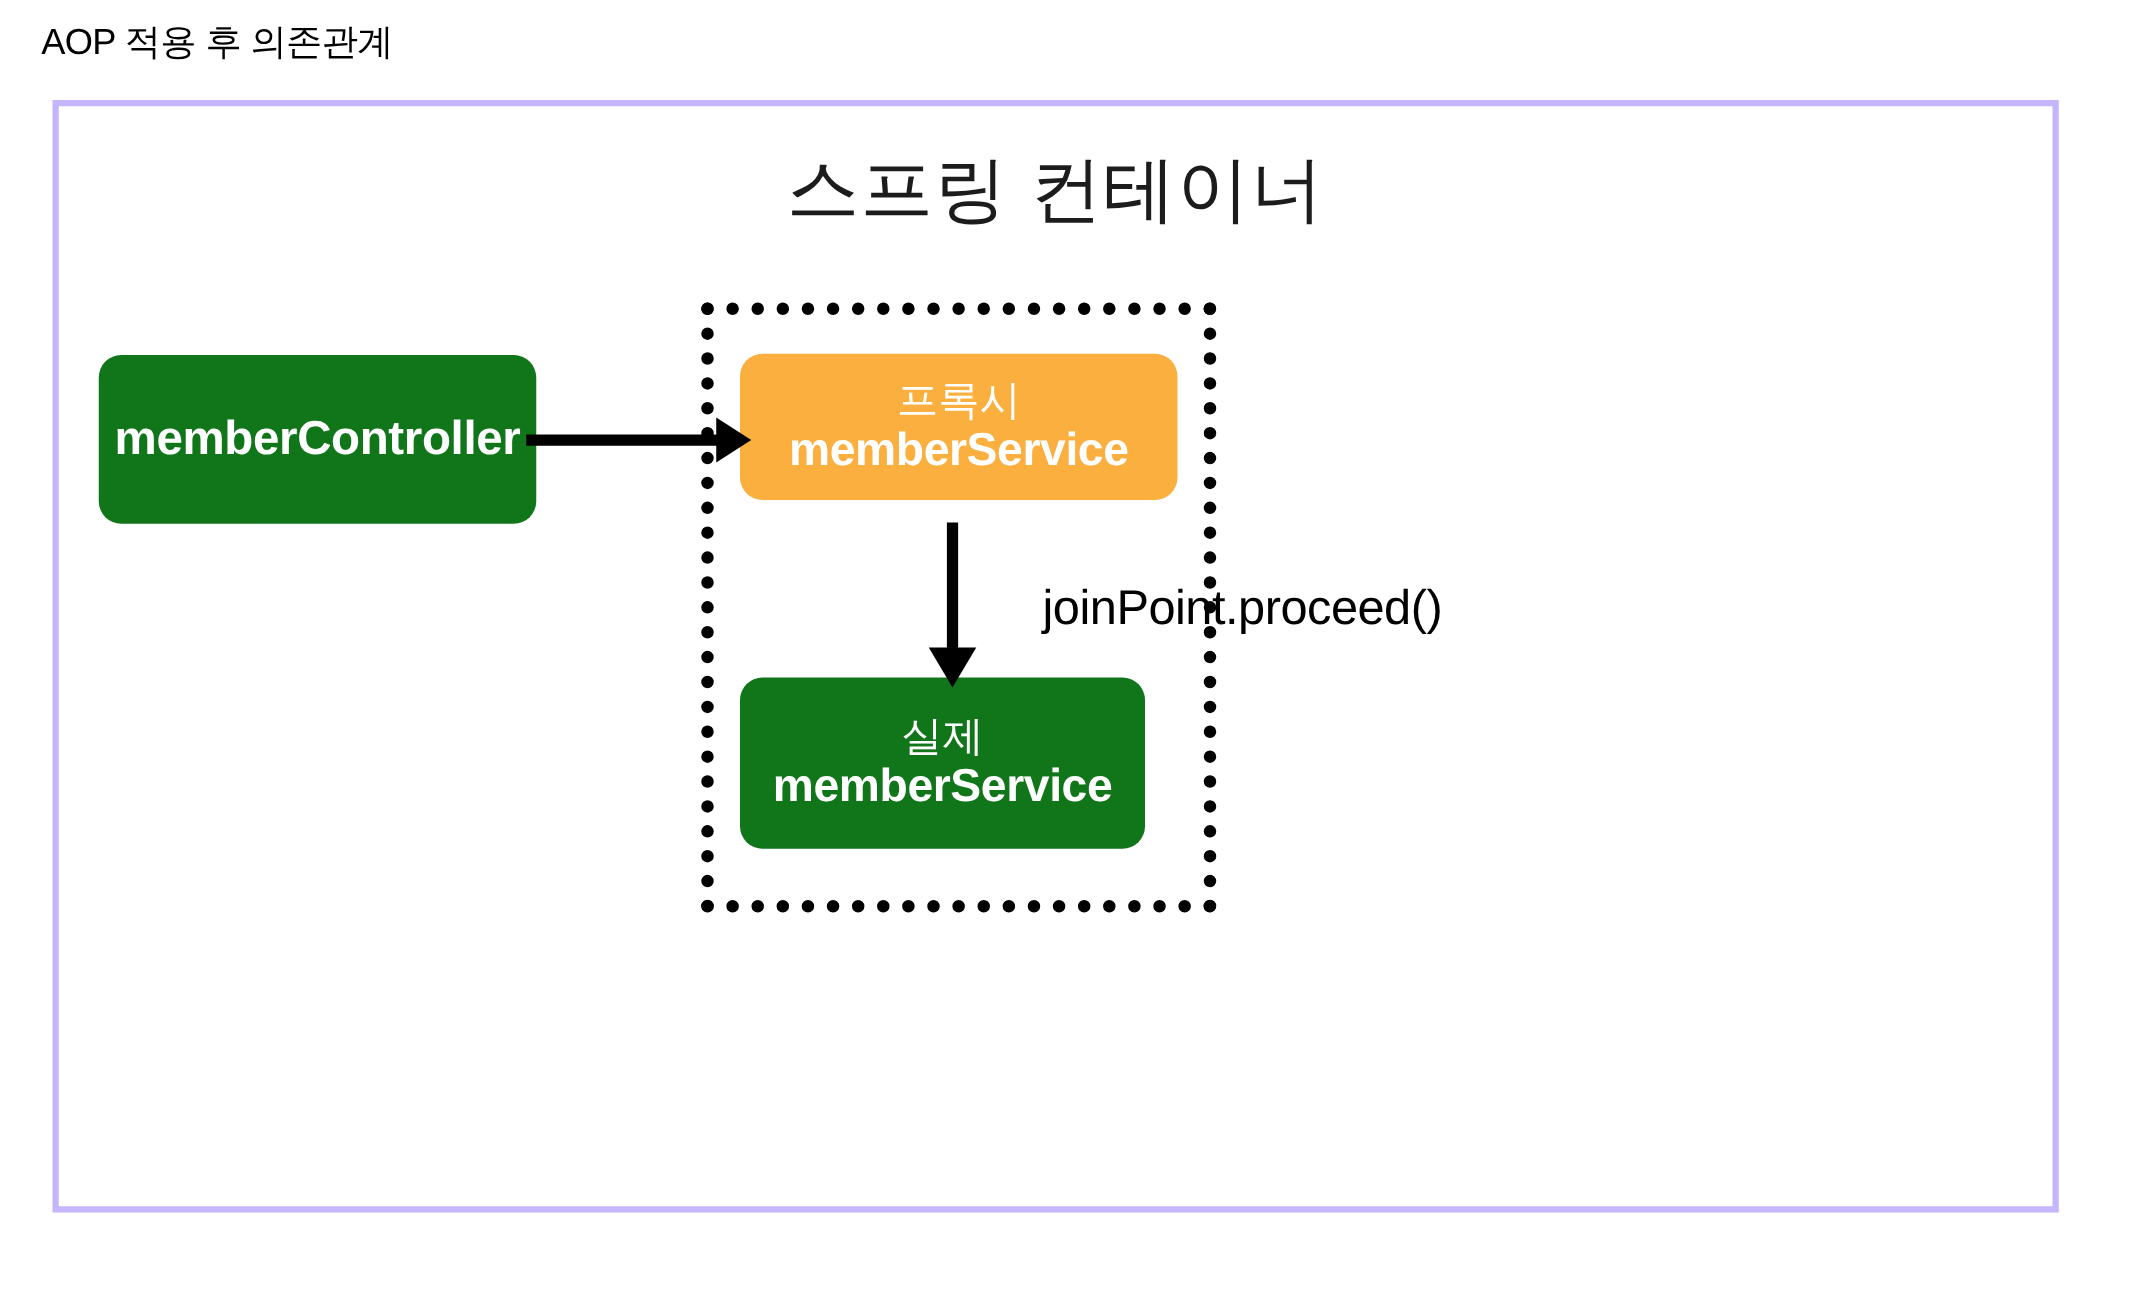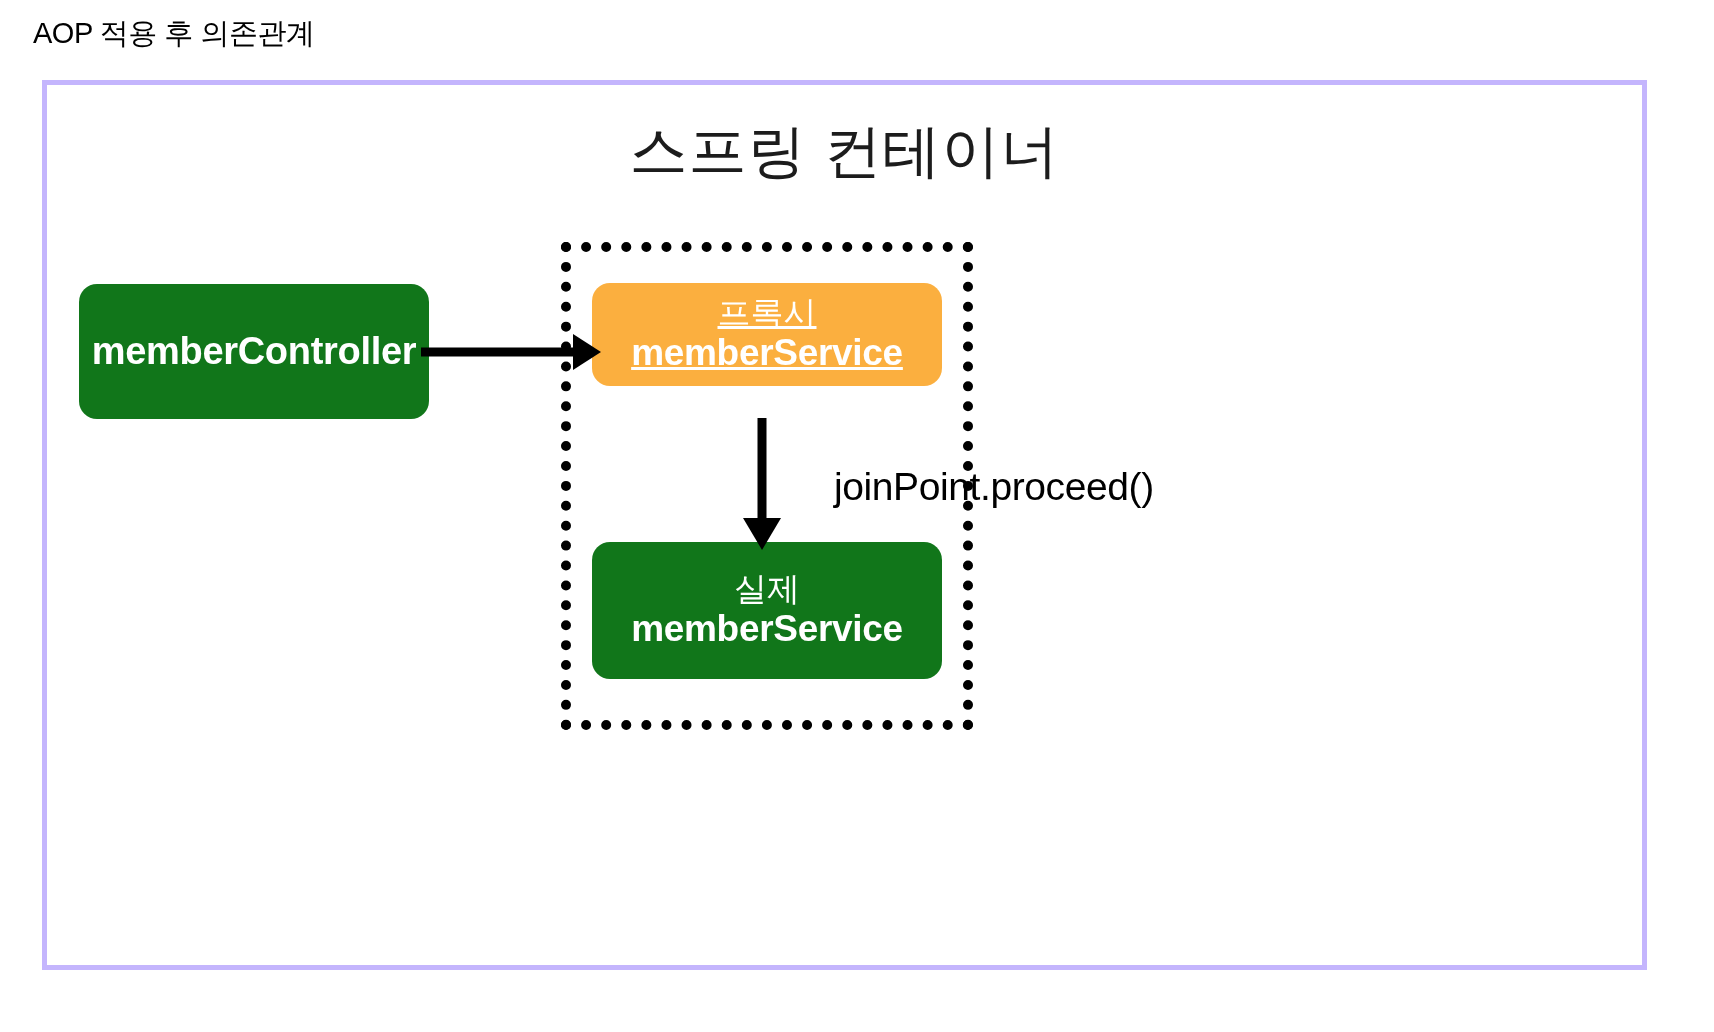--- a/index.html
+++ b/index.html
@@ -96,29 +96,28 @@
     background: #11761a;
   }
   #node-member-controller .line-en {
     font-size: 38px;
   }
 
   #node-proxy-service {
     left: 545px;
     top: 198px;
     width: 350px;
-    height: 103px;
+    height: 117px;
     background: #fbaf3f;
-    text-decoration: underline;
   }
 
   #node-real-service {
     left: 545px;
     top: 457px;
-    width: 350px;
+    width: 324px;
     height: 137px;
     background: #11761a;
   }
 
   
   #arrow-controller-to-proxy {
     position: absolute;
     left: 374px;
     top: 247px;
     width: 180px;

